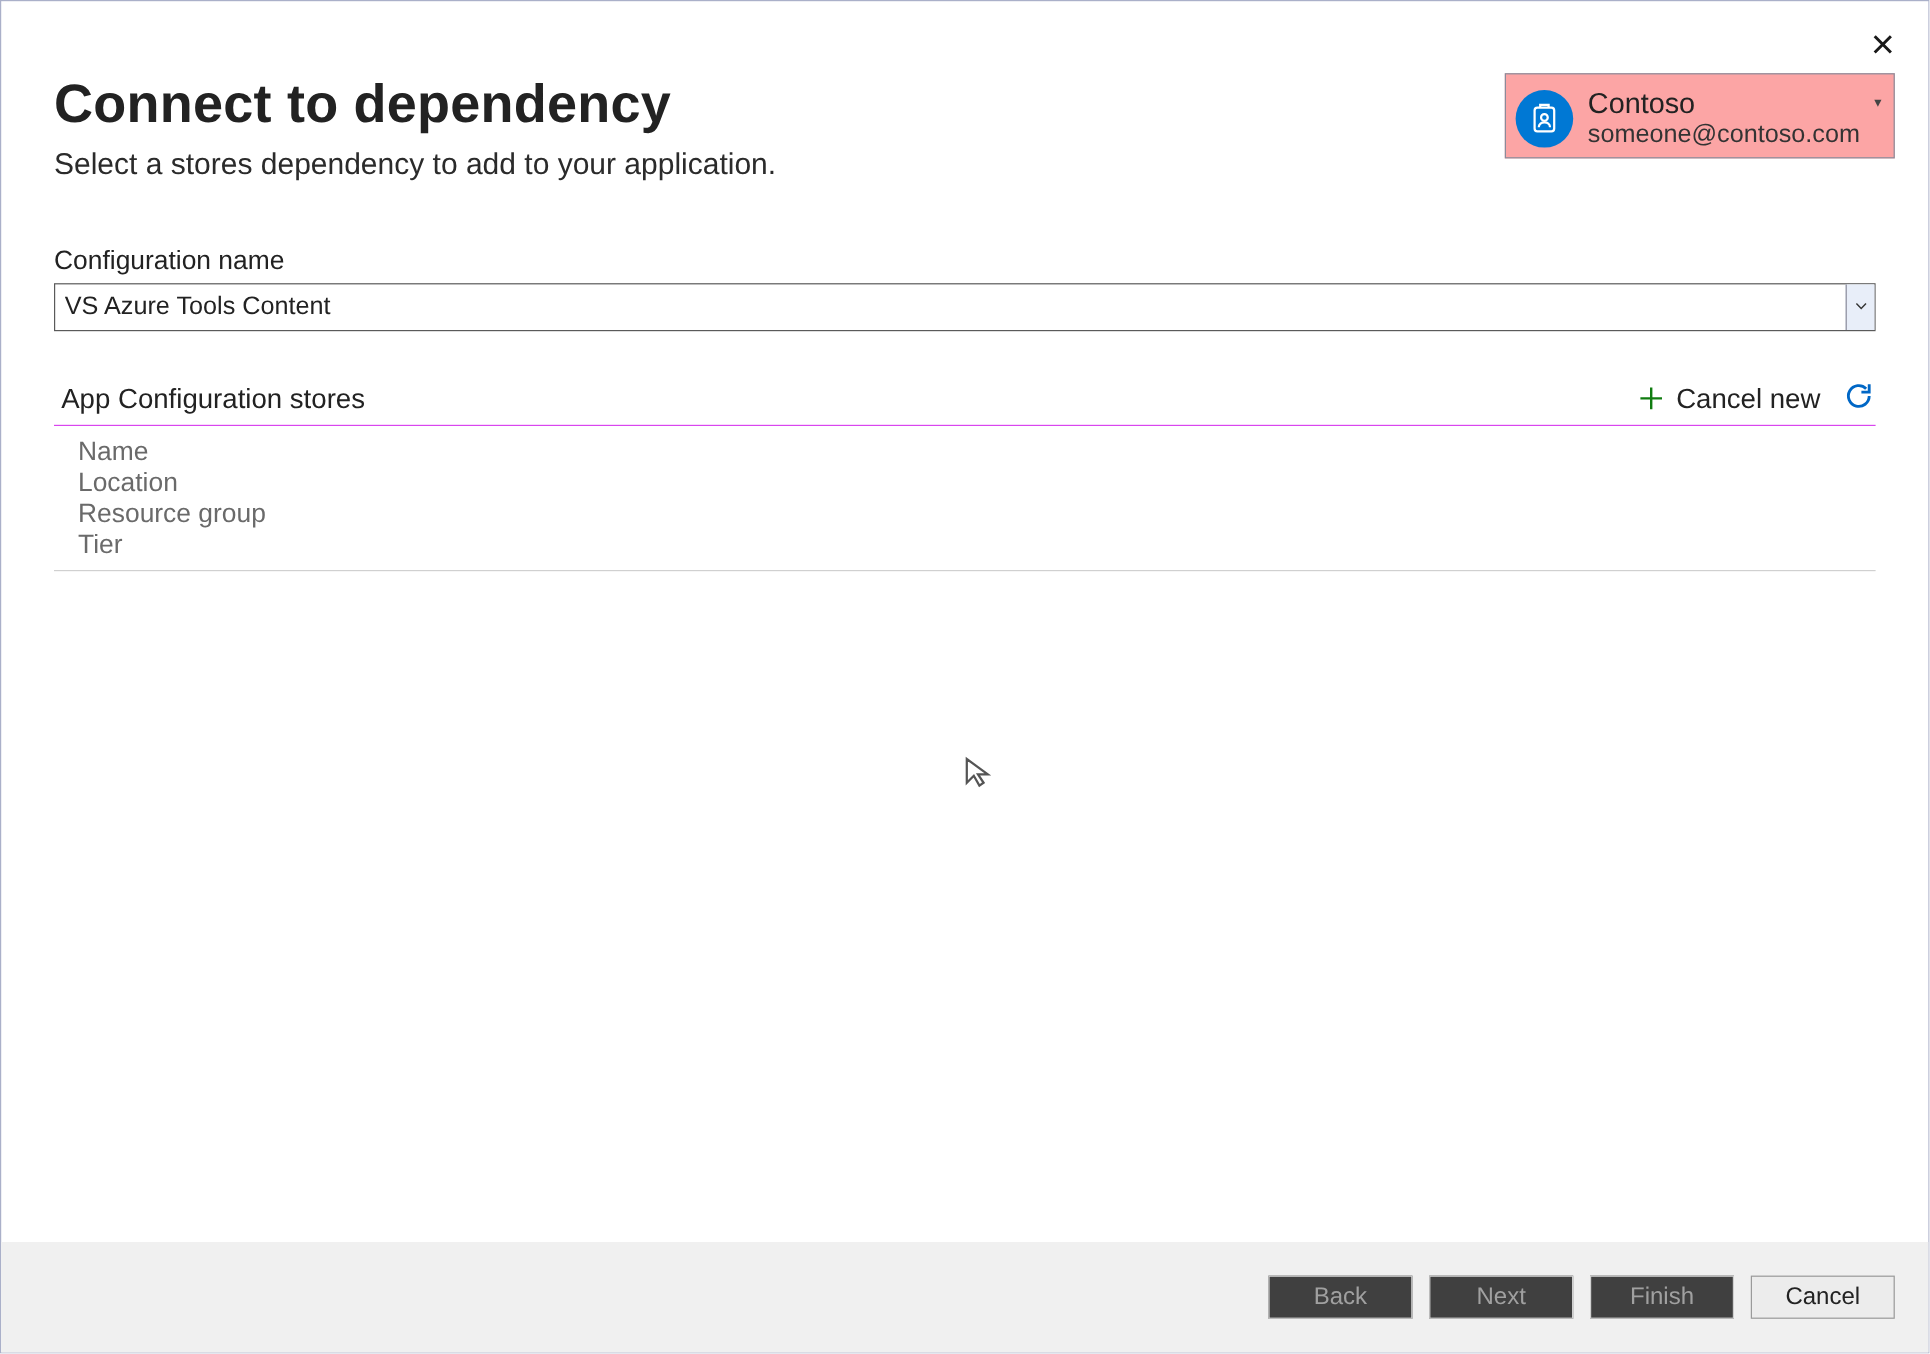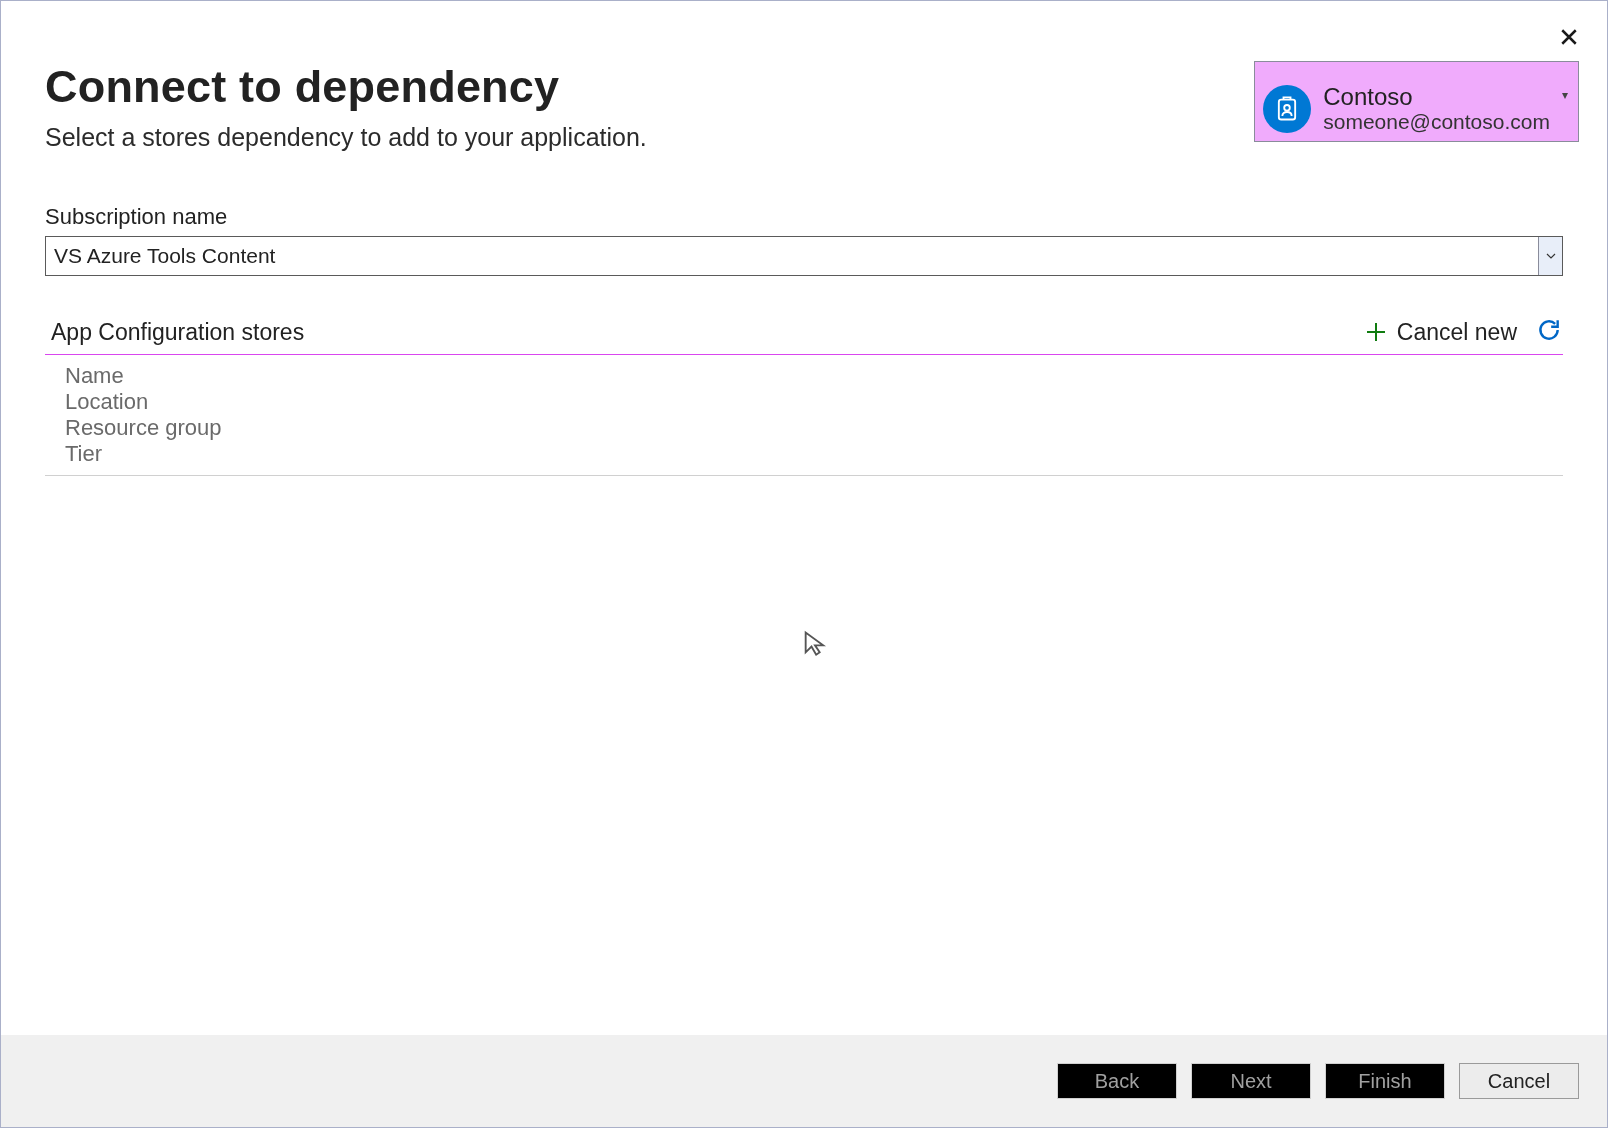--- a/index.html
+++ b/index.html
@@ -46,24 +46,24 @@
     .subtitle {
       font-size: 25px;
       font-weight: 400;
       color: #2b2b2b;
     }
     .account {
       position: absolute;
       top: 60px;
       right: 28px;
       border: 1px solid #8a8c9b;
-      background: #f0abfc;
-      display: flex;
-      align-items: center;
-      padding: 22px 8px 6px 8px;
+      background: #fca5a5;
+      display: flex;
+      align-items: center;
+      padding: 12px 8px 6px 8px;
       gap: 12px;
       cursor: pointer;
       min-width: 322px;
     }
     .account-icon {
       width: 48px;
       height: 48px;
       border-radius: 50%;
       background: #0078d4;
       display: flex;
@@ -189,21 +189,21 @@
       border: 1px solid #adadad;
       background: #f3f3f3;
       font-size: 20px;
       display:flex;
       align-items:center;
       justify-content:center;
       cursor: pointer;
     }
     .btn.disabled {
       color: #a0a0a0;
-      background: #000000;
+      background: #404040;
       border-color: #d0d0d0;
       cursor: default;
     }
     .btn.enabled {
       color: #222;
       background: #ececec;
       border-color: #9a9a9a;
     }
     .cursor-arrow {
       position: absolute;
@@ -241,21 +241,21 @@
     </div>
     <div class="account-caret">▾</div>
   </div>
 
   <div class="header">
     <div class="title">Connect to dependency</div>
     <div class="subtitle">Select a stores dependency to add to your application.</div>
   </div>
 
   <div class="content">
-    <div class="field-label">Subscription name</div>
+    <div class="field-label">Configuration name</div>
     <div class="select-wrap">
       <input class="select-input" readonly="" value="VS Azure Tools Content" style="">
       <div class="select-btn">
         <span>
           <svg viewBox="0 0 10 10">
               <path d="M1 3 L5 7 L9 3" stroke="#333" stroke-width="1.2" fill="none"></path>
             </svg>
         </span>
       </div>
     </div>

